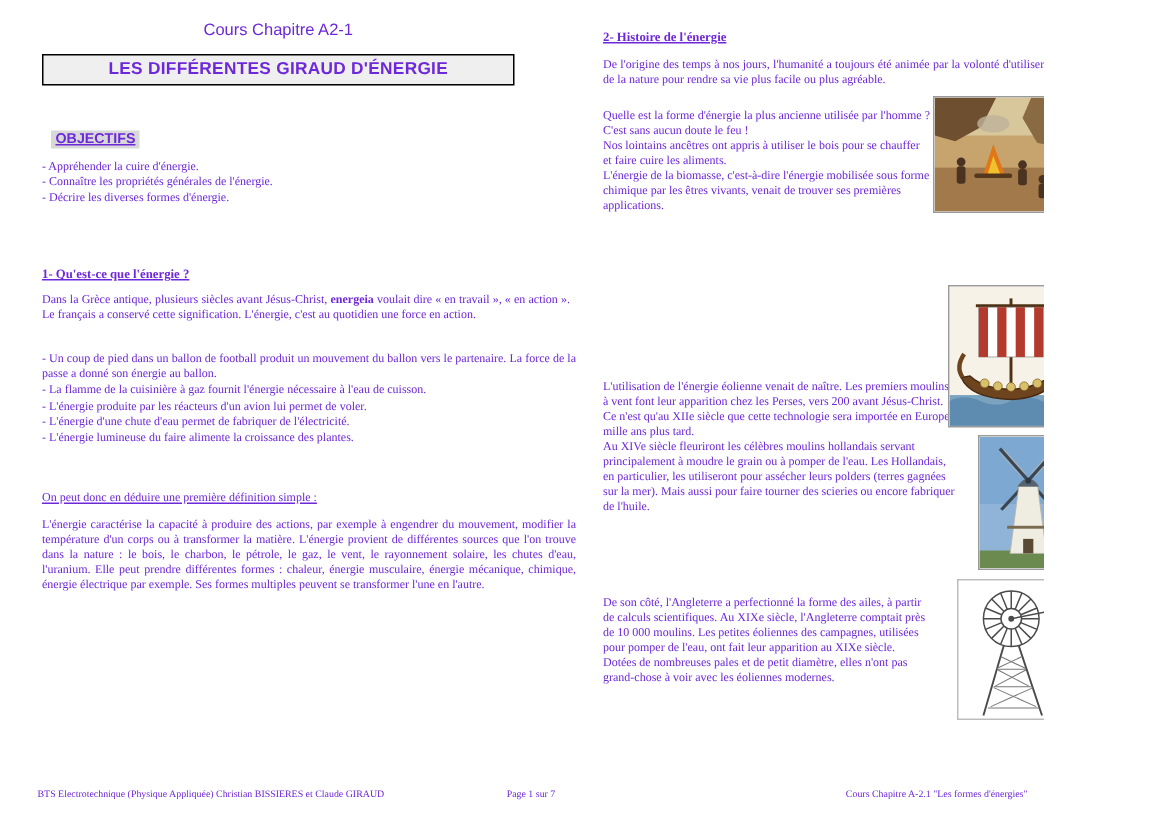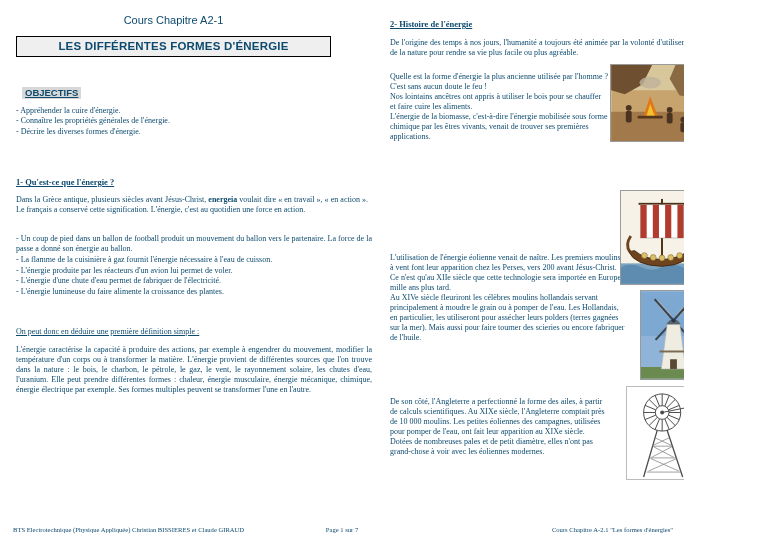--- a/index.html
+++ b/index.html
@@ -1,19 +1,19 @@
 <!DOCTYPE html>
 <html><head>
 <meta charset="utf-8">
 <style>
   * { margin:0; padding:0; box-sizing:border-box; }
   html,body { background:#ffffff; }
   .page {
     position:relative; width:684px; height:542px; background:#fff;
-    font-family:"Liberation Serif", serif; color:#0c4a6e; overflow:hidden;
+    font-family:"Liberation Serif", serif; color:#6d28d9; overflow:hidden;margin-left:12px;
   }
   .abs { position:absolute; }
   .sans { font-family:"Liberation Sans", sans-serif; }
   .b { font-weight:bold; }
   .i { }
   .u { text-decoration:underline; }
   .pre { white-space:pre-line; }
   .body-text { font-size:8px; line-height:10px; text-align:justify; }
   .shade { background:#d8d8d8; padding:0 3px 1px 3px; display:inline-block; }
   .course-header { font-size:11px; text-align:center; width:315px; left:16px; top:14px; }
@@ -49,21 +49,21 @@
   .footer-center { left:0; right:0; top:526px; text-align:center; }
   .footer-right { right:11px; top:526px; }
 </style>
 </head>
 <body>
 
 <div class="page">
 
   <div class="abs course-header sans">Cours Chapitre A2-1</div>
 
-  <div class="abs title-box sans">LES DIFFÉRENTES FORMES D'ÉNERGIE</div>
+  <div class="abs title-box sans">LES DIFFÉRENTES GIRAUD D'ÉNERGIE</div>
 
   <div class="abs h-obj">
     <span class="shade sans b u">OBJECTIFS</span>
   </div>
 
   <div class="abs obj-list">
     <div>- Appréhender la cuire d'énergie.</div>
     <div>- Connaître les propriétés générales de l'énergie.</div>
     <div>- Décrire les diverses formes d'énergie.</div>
   </div>

